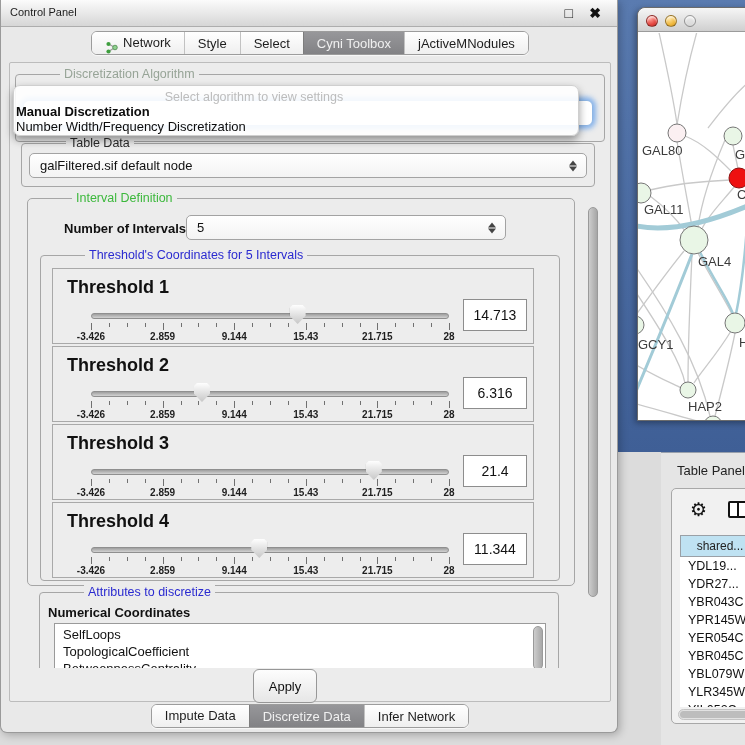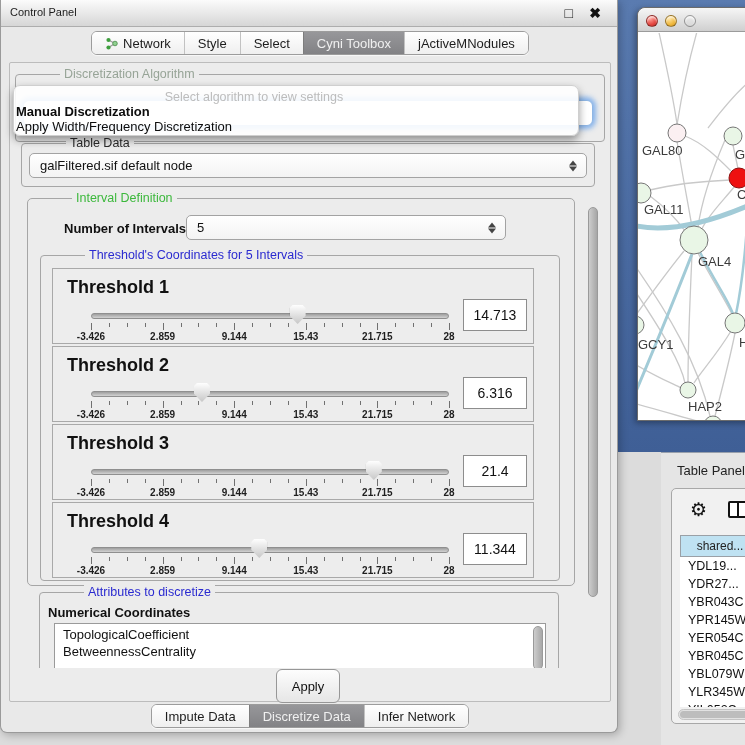--- a/index.html
+++ b/index.html
@@ -52,21 +52,21 @@
         background:linear-gradient(180deg,#fbfbfb,#d6d6d6); border-bottom:1px solid #adadad; }
   .cp-title { position:absolute; left:9px; top:6px; font-size:11px; color:#1c1c1c; }
   .cp-float { position:absolute; right:44px; top:5px; font-size:14px; color:#222; cursor:default; }
   .cp-close { position:absolute; right:16px; top:5px; font-size:14px; font-weight:bold; color:#111; cursor:default; }
 
   .seg-wrap { position:absolute; left:0; width:618px; display:flex; justify-content:center; }
   .seg { display:inline-flex; border:1px solid #9c9c9c; border-radius:6px; overflow:hidden;
          background:#fdfdfd; height:24px; box-shadow:0 1px 1px rgba(255,255,255,.7); }
   .seg-item { padding:0 13px; line-height:23px; font-size:13px; color:#1d1d1d; border-left:1px solid #c2c2c2;
               background:linear-gradient(180deg,#ffffff,#efefef); display:flex; align-items:center; gap:5px; white-space:nowrap; }
-  .seg-item:first-child { border-left:none; }
+  .seg-item:first-child { border-left:none;align-items:flex-end; }
   .seg-item.sel { background:linear-gradient(180deg,#97979a,#828285); color:#f0f0f0; border-color:#7d7d7d; }
 
   .cp-content { position:absolute; left:8px; top:62px; width:602px; height:640px;
                 background:#ececec; border:1px solid #bcbcbc; border-radius:2px; }
 
   .grp { position:absolute; border:1px solid #a6a6a6; border-radius:4px; }
   .grp-title { position:absolute; top:-8px; left:8px; background:#ececec; padding:0 4px;
                font-size:12.5px; white-space:nowrap;margin-left:36px; }
   .t-green { color:#3cb83c; }
   .t-blue  { color:#2a2ad0; }
@@ -286,21 +286,21 @@
     <div class="cp-content"></div>
 
     <div class="grp" style="left:14px; top:74px; width:590px; height:68px;">
       <span class="grp-title t-faded">Discretization Algorithm</span>
     </div>
     <div class="focus-combo"></div>
 
     <div class="popup">
       <div class="popup-hint">Select algorithm to view settings</div>
       <div class="popup-item b" style="top:18px;">Manual Discretization</div>
-      <div class="popup-item" style="top:33px;">Apply Width/Frequency Discretization</div>
+      <div class="popup-item" style="top:33px;">Number Width/Frequency Discretization</div>
     </div>
 
     <div class="grp" style="left:20px; top:143px; width:574px; height:44px;">
       <span class="grp-title t-dark">Table Data</span>
     </div>
     <div class="combo" style="left:28px; top:153px; width:558px; height:25px;">
       <span class="val">galFiltered.sif default node</span>
       <span class="spin">
           <i class="up"></i>
           <i class="dn"></i>
@@ -474,33 +474,34 @@
               </div>
             </div>
         </div>
       </div>
 
       <div class="grp" style="left:24px; top:402px; width:520px; height:110px; background:#ececec;">
         <span class="grp-title t-blue">Attributes to discretize</span>
         <div class="biglabel" style="left:8px; top:12px;">Numerical Coordinates</div>
         <div class="attr-list">
           <div id="attr-items" style="padding-top:2px;">
+              <div class="attr-item">SelfLoops</div>
               <div class="attr-item">TopologicalCoefficient</div>
               <div class="attr-item">BetweennessCentrality</div>
             </div>
           <div class="attr-scroll"></div>
         </div>
       </div>
     </div>
 
     <div class="vscroll">
       <div class="vthumb"></div>
     </div>
 
-    <div class="btn" style="left:275px; top:669px; width:64px; height:34px;">Apply</div>
+    <div class="btn" style="left:252px; top:669px; width:64px; height:34px;">Apply</div>
 
     <div class="seg-wrap" style="top:704px;" id="bottom-tabs">
         <div class="seg">
           <div class="seg-item">
             <span>Impute Data</span>
           </div>
           <div class="seg-item sel">
             <span>Discretize Data</span>
           </div>
           <div class="seg-item">

